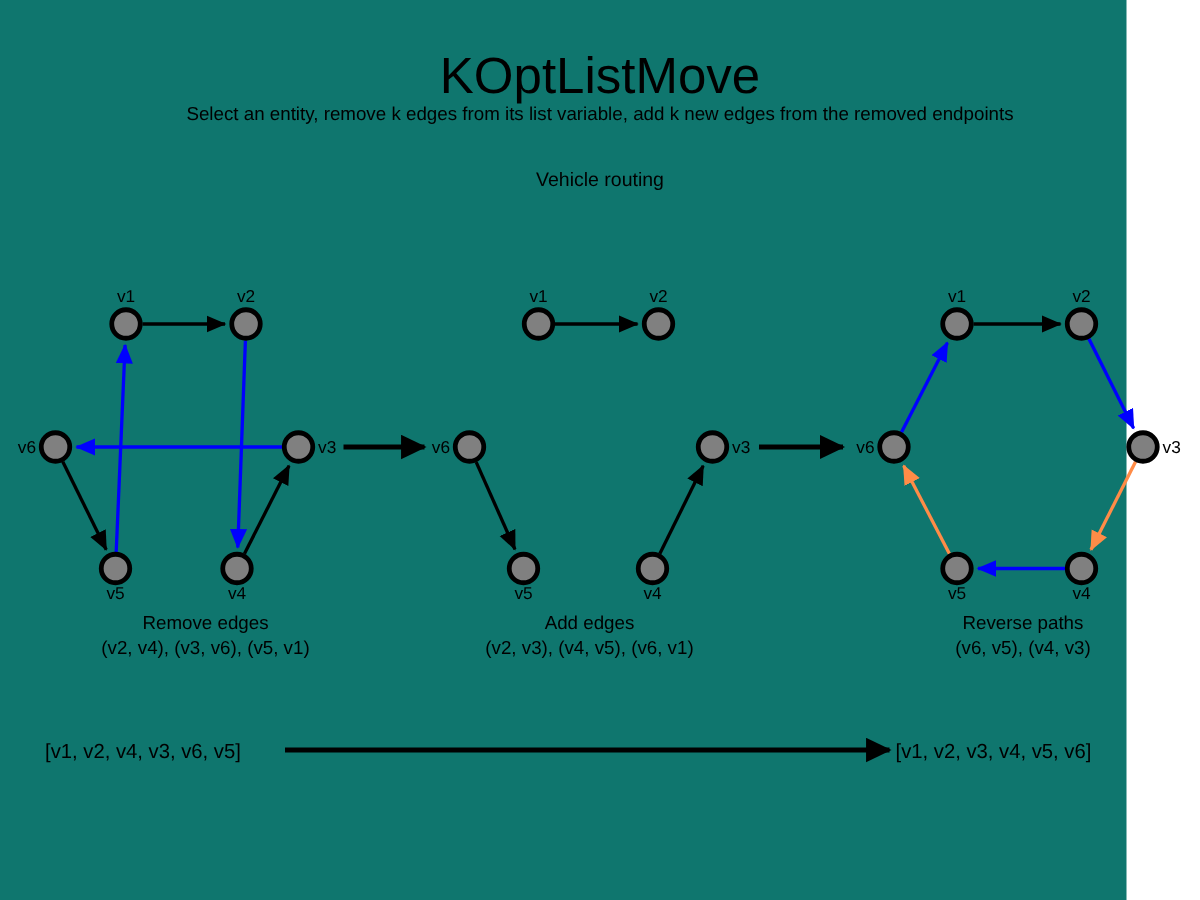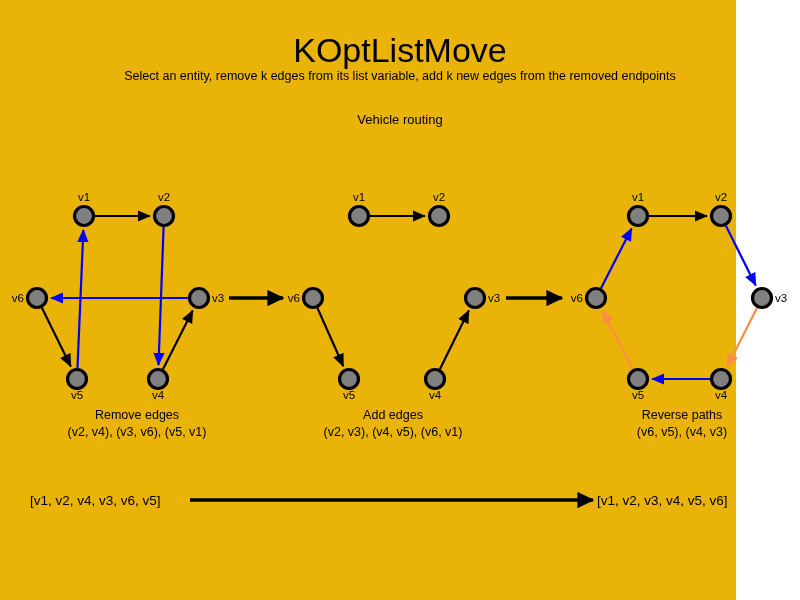--- a/index.html
+++ b/index.html
@@ -1,18 +1,18 @@
 <!DOCTYPE html>
 <html><head>
 <meta charset="utf-8">
 <style>
   html,body{margin:0;padding:0;background:#ffffff;}
   body{width:800px;height:600px;overflow:hidden;
        font-family:"Liberation Sans","DejaVu Sans",sans-serif;color:#000;}
-  #stage{position:relative;width:736px;height:600px;background:#eab308;}
+  #stage{position:relative;width:736px;height:600px;background:#0f766e;padding-left:15px;}
   svg{position:absolute;top:0;left:0;width:800px;height:600px;display:block;}
   text{font-family:"Liberation Sans","DejaVu Sans",sans-serif;fill:#000;}
   .title{font-size:34px;text-anchor:middle;}
   .subtitle{font-size:12.5px;text-anchor:middle;}
   .section{font-size:13px;text-anchor:middle;}
   .caption{font-size:12.5px;text-anchor:middle;}
   .nodelabel{font-size:11.5px;}
   .listtext{font-size:13.5px;}
   .node-ring{fill:#808080;stroke:#000000;stroke-width:3.2;}
 </style>

